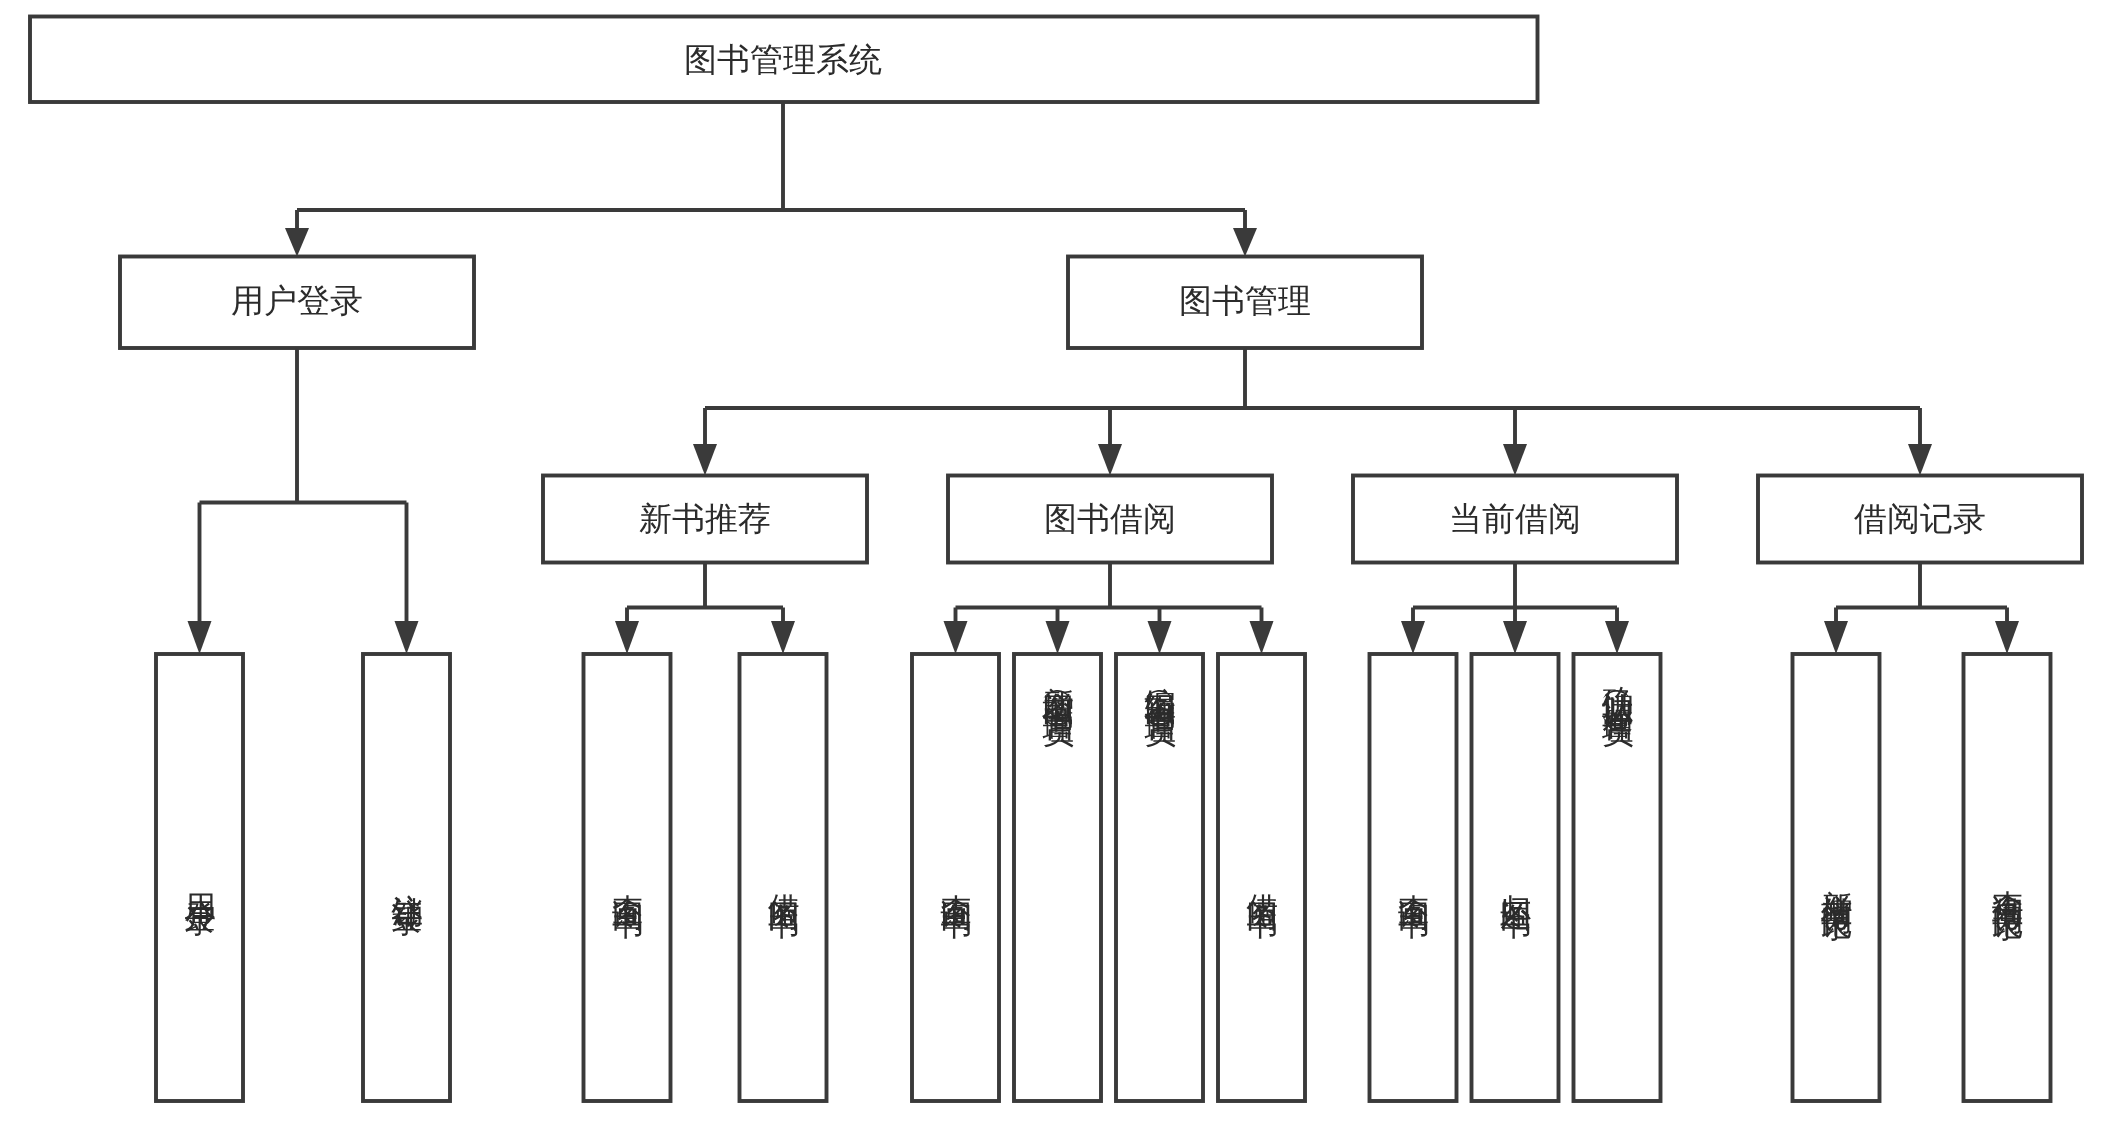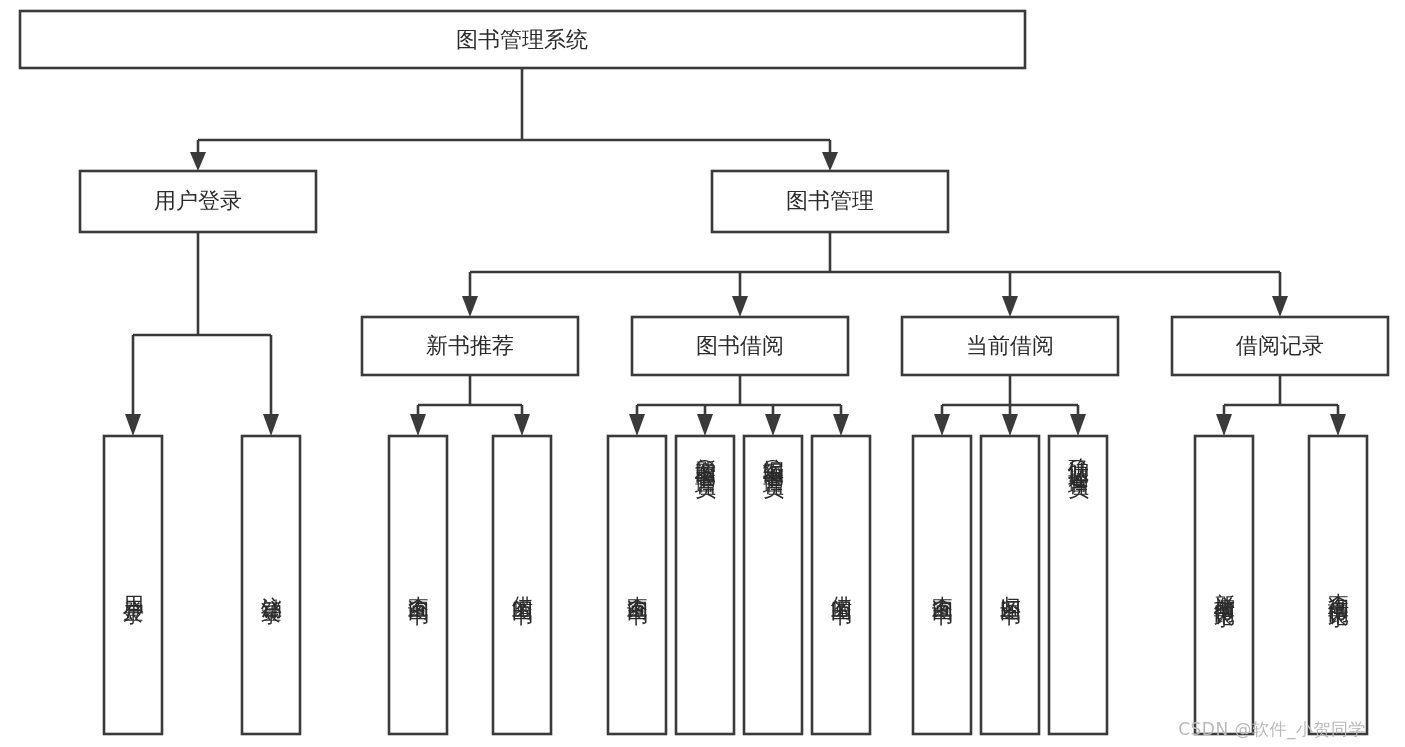--- a/index.html
+++ b/index.html
@@ -251,14 +251,13 @@
     <span class="vlabel vlabel-small">确认归还（管理员）</span>
   </div>
 
   <div class="vlabel-wrap" style="left:1195px; top:436px; width:58px; height:298px;">
     <span class="vlabel">新增借阅记录</span>
   </div>
   <div class="vlabel-wrap" style="left:1309px; top:436px; width:58px; height:298px;">
     <span class="vlabel">查询借阅记录</span>
   </div>
 
-  <div class="watermark">CSDN @软件_小贺同学</div>
 </div>
 
 </body></html>

